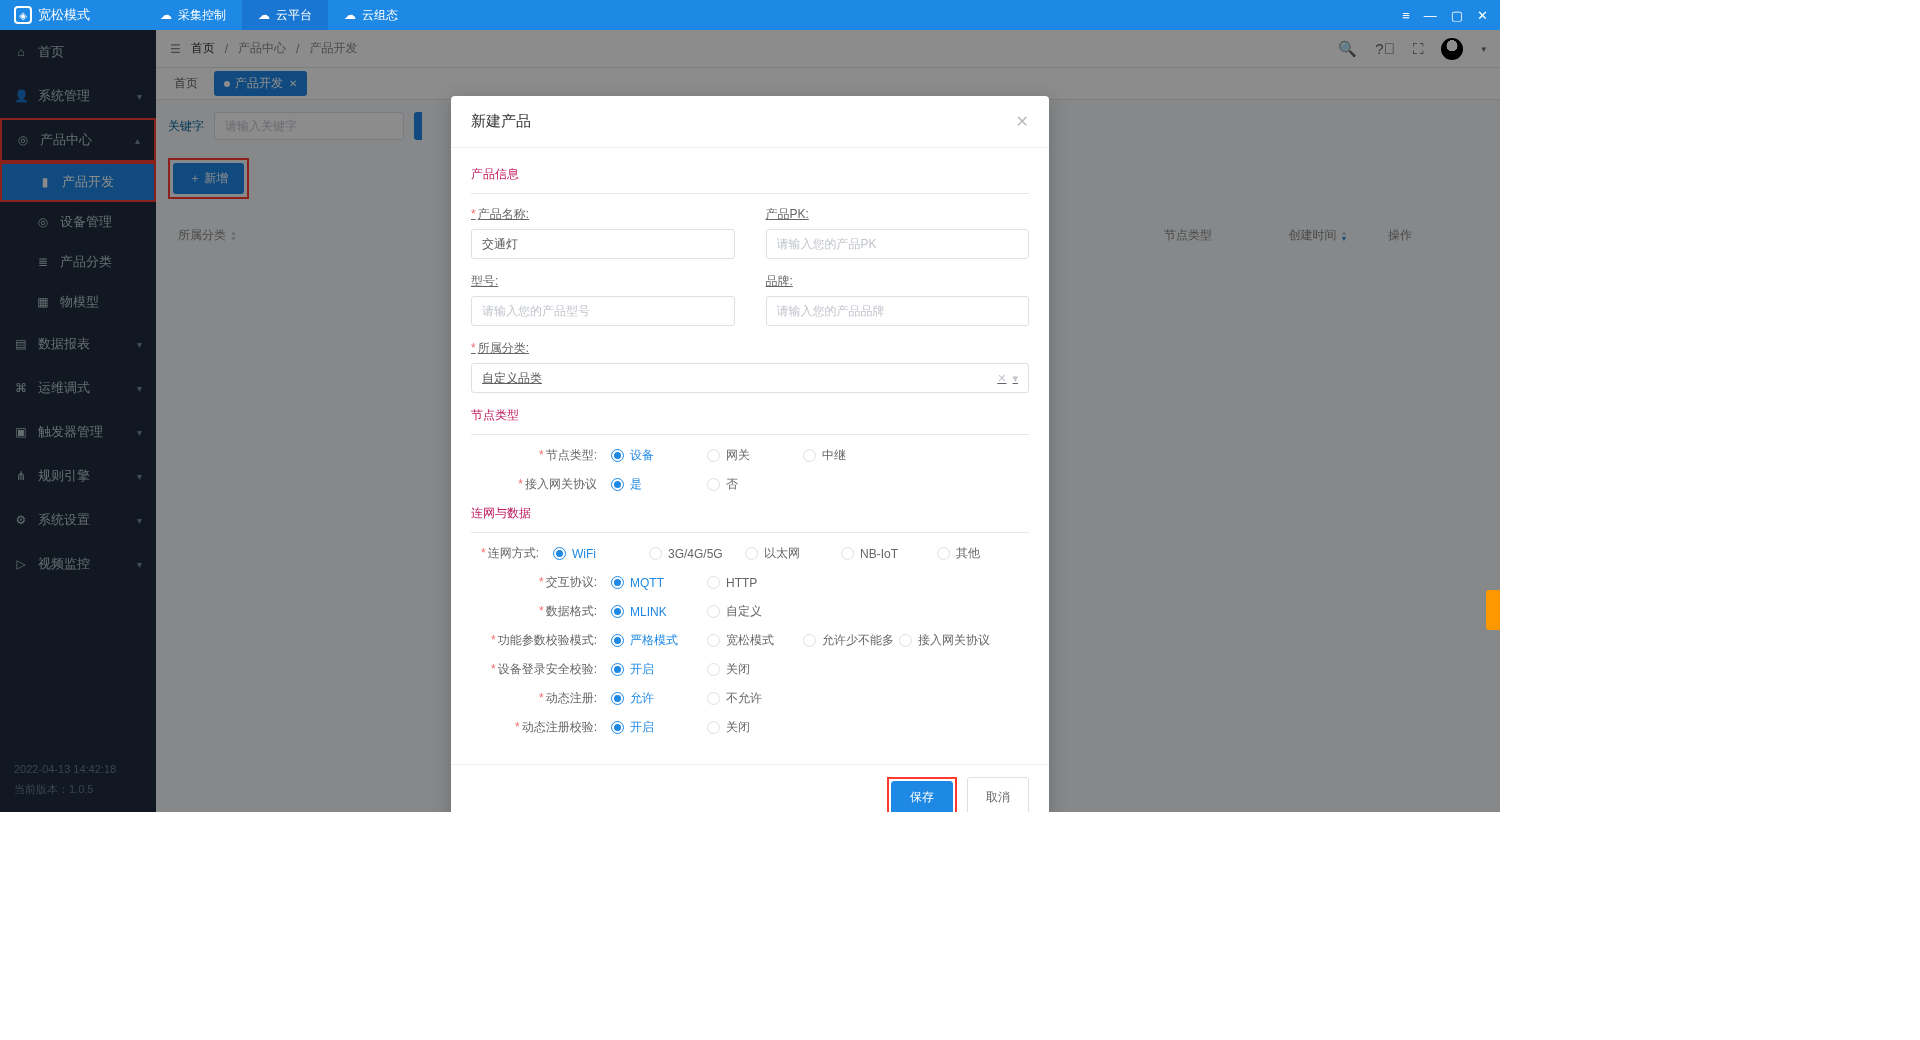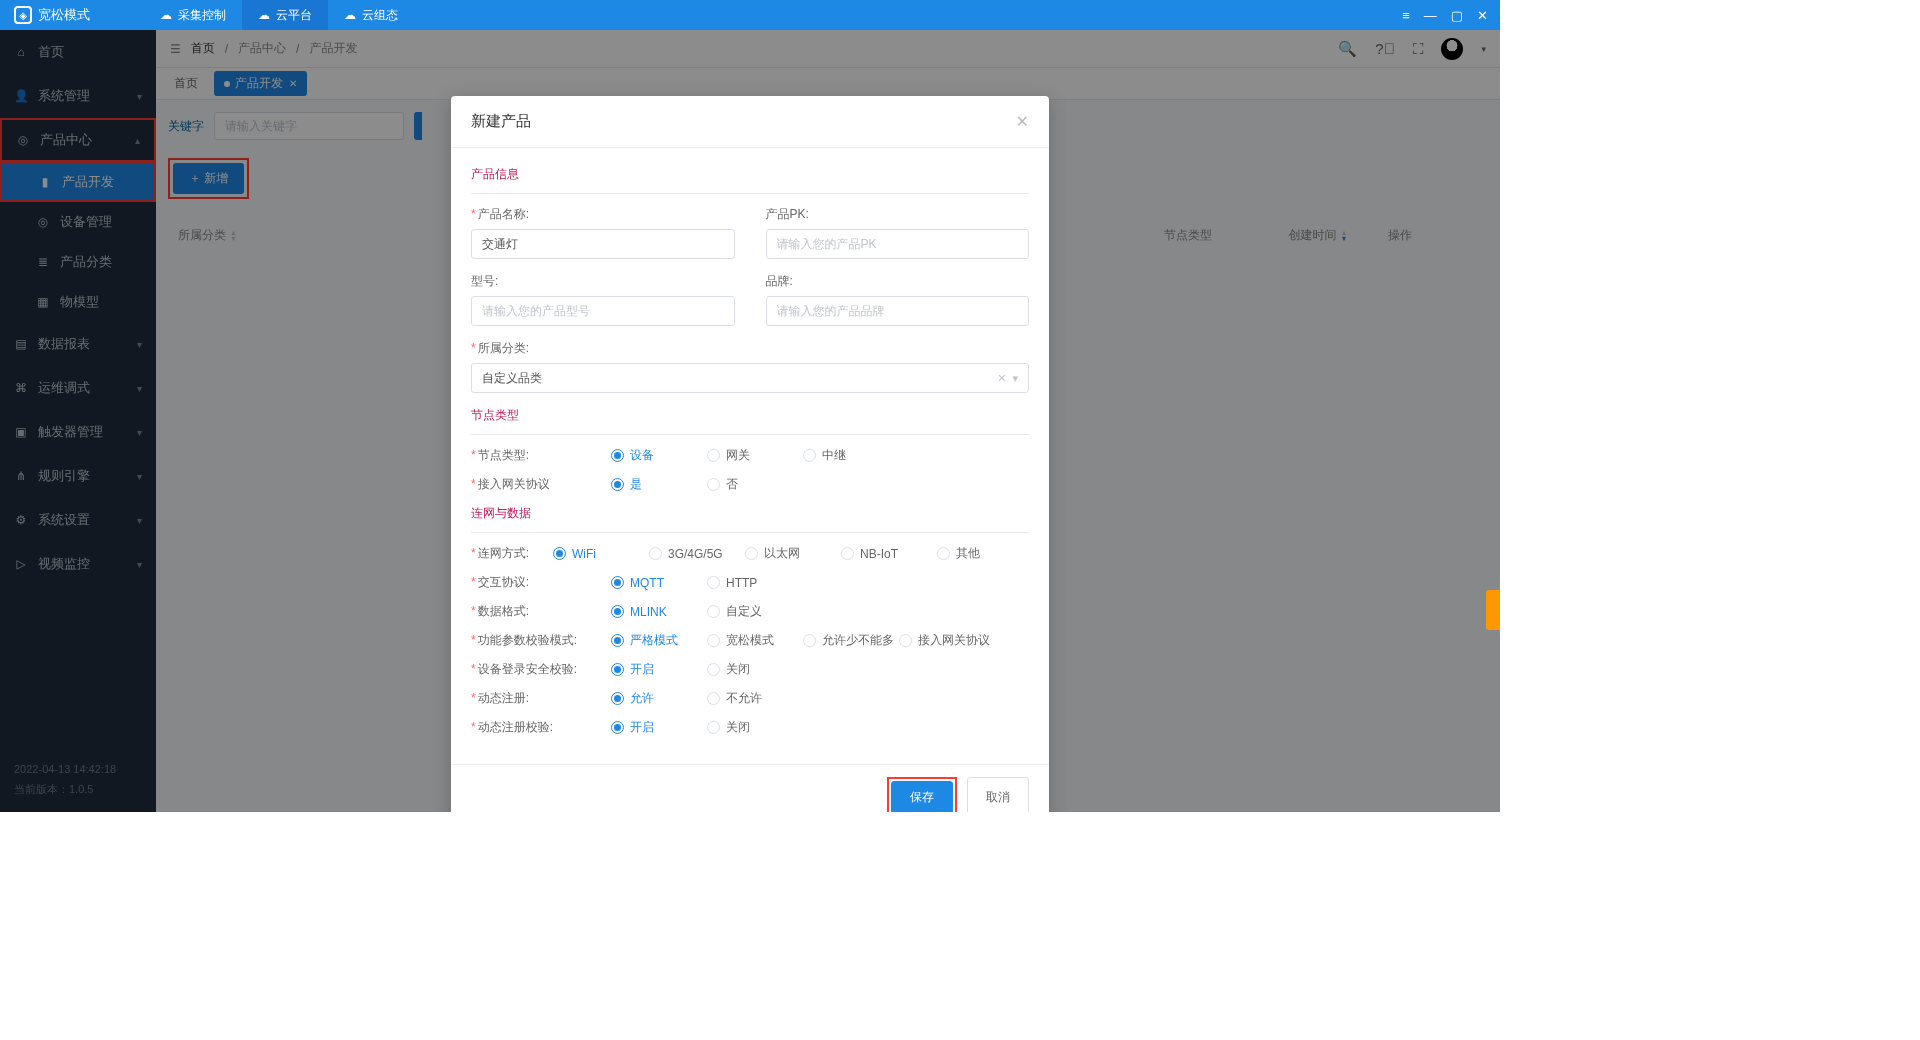--- a/index.html
+++ b/index.html
@@ -62,32 +62,32 @@
 
 
 .overlay { position: absolute; inset: 30px 0 0 0; background: rgba(0,0,0,0.45); }
 .modal { position: absolute; left: 50%; top: 76px; transform: translateX(-50%); width: 598px; background: #fff; border-radius: 4px; box-shadow: 0 4px 20px rgba(0,0,0,0.2); margin-top: 20px; }
 .modal-header { padding: 16px 20px; font-size: 15px; color: #333; display: flex; justify-content: space-between; align-items: center; border-bottom: 1px solid #f0f0f0; }
 .modal-header .close { color: #bbb; cursor: pointer; font-size: 16px; }
 .modal-body { padding: 12px 20px 16px 20px; font-size: 12px; color: #666; }
 .section-title { color: #be185d; font-size: 12px; margin: 6px 0 10px 0; }
 .section-divider { height: 1px; background: #e8e8e8; margin-bottom: 12px; }
 
-.form-row { display: flex; gap: 31px; margin-bottom: 14px; }
+.form-row { display: flex; gap: 31px; margin-bottom: 14px; text-decoration: underline; }
 .form-col { flex: 1; }
 .form-col.full { flex: 1 1 100%; }
 .form-label { font-size: 12px; color: #666; margin-bottom: 6px; display: block; }
 .form-label .req { color: #f56c6c; margin-right: 2px; }
 .form-input { width: 100%; height: 30px; border: 1px solid #dcdfe6; border-radius: 3px; padding: 0 10px; font-size: 12px; color: #555; }
 .form-input::placeholder { color: #c0c4cc; }
 .form-select { width: 100%; height: 30px; border: 1px solid #dcdfe6; border-radius: 3px; padding: 0 10px; font-size: 12px; color: #555; display: flex; align-items: center; justify-content: space-between; }
 .form-select .sel-icons { color: #c0c4cc; display: flex; gap: 6px; font-size: 11px; }
 
 .radio-row { display: flex; align-items: center; margin-bottom: 12px; }
-.radio-row .rlabel { width: 140px; padding-right: 14px; font-size: 12px; color: #666; }
+.radio-row .rlabel { width: 140px; text-align: right; padding-right: 14px; font-size: 12px; color: #666; }
 .radio-row .rlabel .req { color: #f56c6c; margin-right: 2px; }
 .radio-row .opts { display: flex; gap: 4px; flex: 1; }
 .radio-opt { display: flex; align-items: center; gap: 6px; font-size: 12px; min-width: 92px; cursor: pointer; }
 .radio-opt .r { width: 13px; height: 13px; border-radius: 50%; border: 1px solid #dcdfe6; display: flex; align-items: center; justify-content: center; }
 .radio-opt.selected .r { border-color: #1e88e5; }
 .radio-opt.selected .r::after { content: ""; width: 7px; height: 7px; background: #1e88e5; border-radius: 50%; }
 .radio-opt.selected .lbl { color: #1e88e5; }
 
 .modal-footer { padding: 12px 20px 18px; display: flex; justify-content: flex-end; gap: 10px; border-top: 1px solid #f0f0f0; }
 .btn { padding: 7px 18px; font-size: 12px; border-radius: 3px; cursor: pointer; border: 1px solid #dcdfe6; background: #fff; color: #666; }

